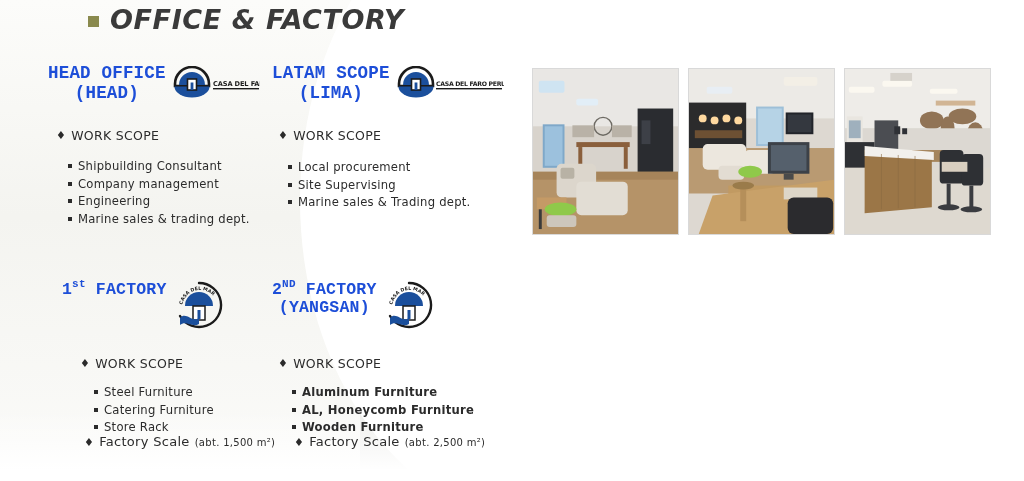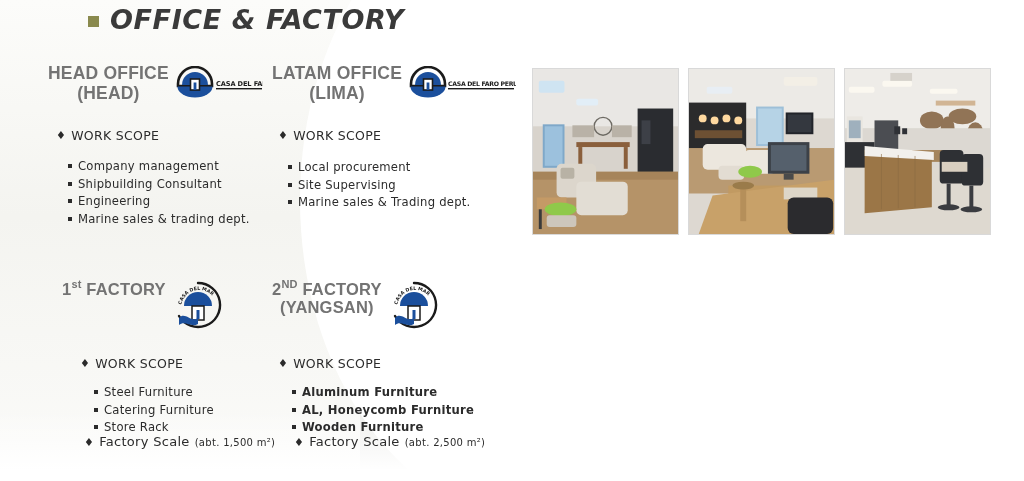--- a/index.html
+++ b/index.html
@@ -59,23 +59,23 @@
 
   .blk-head{ left:48px; top:64px; width:250px; }
   .blk-latam{ left:272px; top:64px; width:250px; }
   .blk-f1{ left:62px; top:278px; width:250px; }
   .blk-f2{ left:272px; top:278px; width:250px; }
 
   .hdr{
     display:flex; align-items:flex-start; gap:6px;
   }
   .hdr-txt{
-    font-family:Liberation Sans, sans-serif;
+    font-family:Liberation Mono, monospace;
     font-weight:700; font-size:17.5px; line-height:1.13;
-    color:#737373; letter-spacing:0.2px; white-space:nowrap;
+    color:#1d4ed8; letter-spacing:0.2px; white-space:nowrap;
   }
   .hdr-txt .l2{ display:block; text-align:center; }
   .hdr-txt.sm{ font-size:16.5px; }
   .hdr-txt .sup{ font-size:11px; vertical-align:super; }
 
   .logo{ flex:0 0 auto; margin-top:2px; }
 
   .ws{
     font-family:"DejaVu Sans", sans-serif;
     font-size:12.5px; color:#2b2b2b; letter-spacing:0.3px;
@@ -150,41 +150,41 @@
     </div>
 
     <div class="ws" style="margin-top:24px;margin-left:8px;">
       <span class="dia">♦</span>
       <span>WORK SCOPE</span>
     </div>
 
     <ul class="items" style="margin-top:15px;margin-left:20px;">
       <li>
           <span class="sq"></span>
+          <span>Shipbuilding Consultant</span>
+        </li>
+      <li>
+          <span class="sq"></span>
           <span>Company management</span>
-        </li>
-      <li>
-          <span class="sq"></span>
-          <span>Shipbuilding Consultant</span>
         </li>
       <li>
           <span class="sq"></span>
           <span>Engineering</span>
         </li>
       <li>
           <span class="sq"></span>
           <span>Marine sales &amp; trading dept.</span>
         </li>
     </ul>
   </div>
 
   <div class="blk blk-latam">
     <div class="hdr">
       <div class="hdr-txt">
-        <span>LATAM OFFICE</span>
+        <span>LATAM SCOPE</span>
         <span class="l2">(LIMA)</span>
       </div>
       <span class="logo">
         <svg width="108" height="34" viewBox="0 0 108 34">
           <path d="M3 18 A17 17 0 0 1 37 18 L37 20 L3 20 Z" fill="none" stroke="#1b1b1b" stroke-width="2.6"></path>
           <path d="M7 19 A13 13 0 0 1 33 19 Z" fill="#1b4f9c"></path>
           <path d="M2.5 20.5 L37.5 20.5 A17.5 11 0 0 1 2.5 20.5 Z" fill="#1b4f9c"></path>
           <rect x="15.5" y="13" width="9" height="11" fill="#ffffff" stroke="#1b1b1b" stroke-width="1.6"></rect>
           <rect x="18.6" y="16.5" width="2.8" height="7.5" fill="#1b4f9c"></rect>
           <text x="40" y="19.5" font-family="DejaVu Sans, sans-serif" font-size="6.2" font-weight="700" fill="#1b1b1b" letter-spacing="-0.3">CASA DEL FARO PERU S.A.C.</text>

